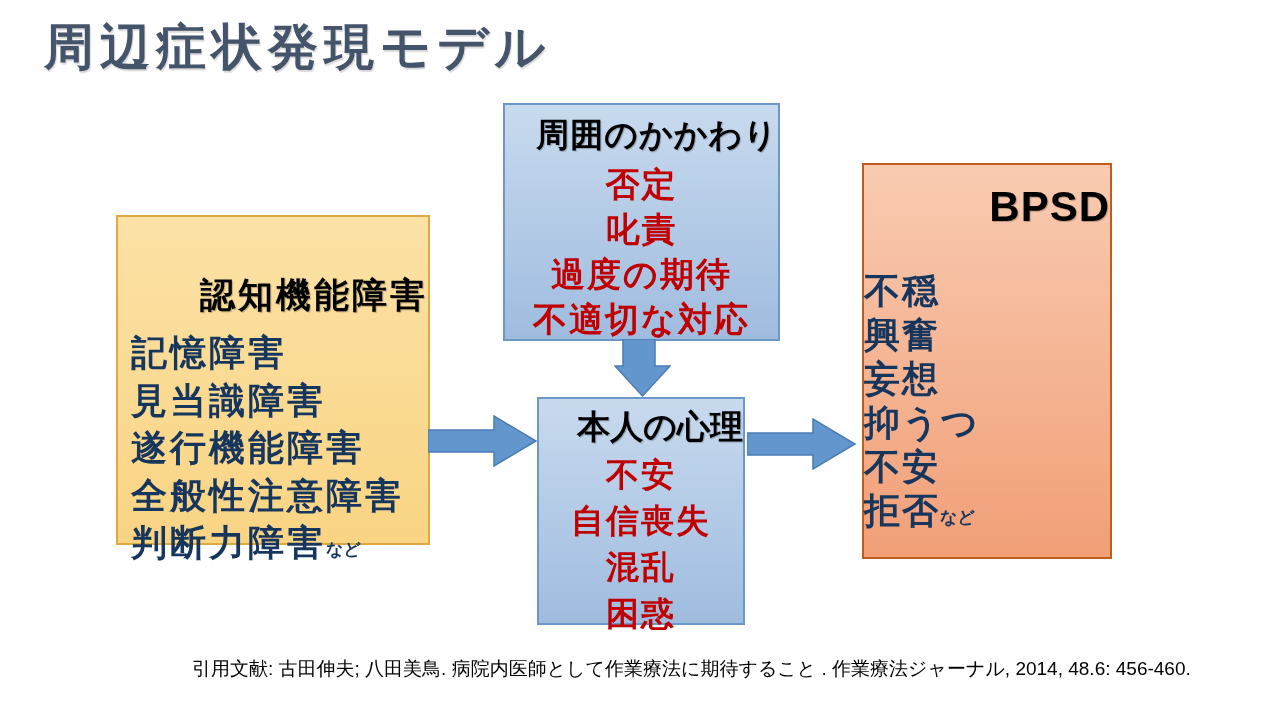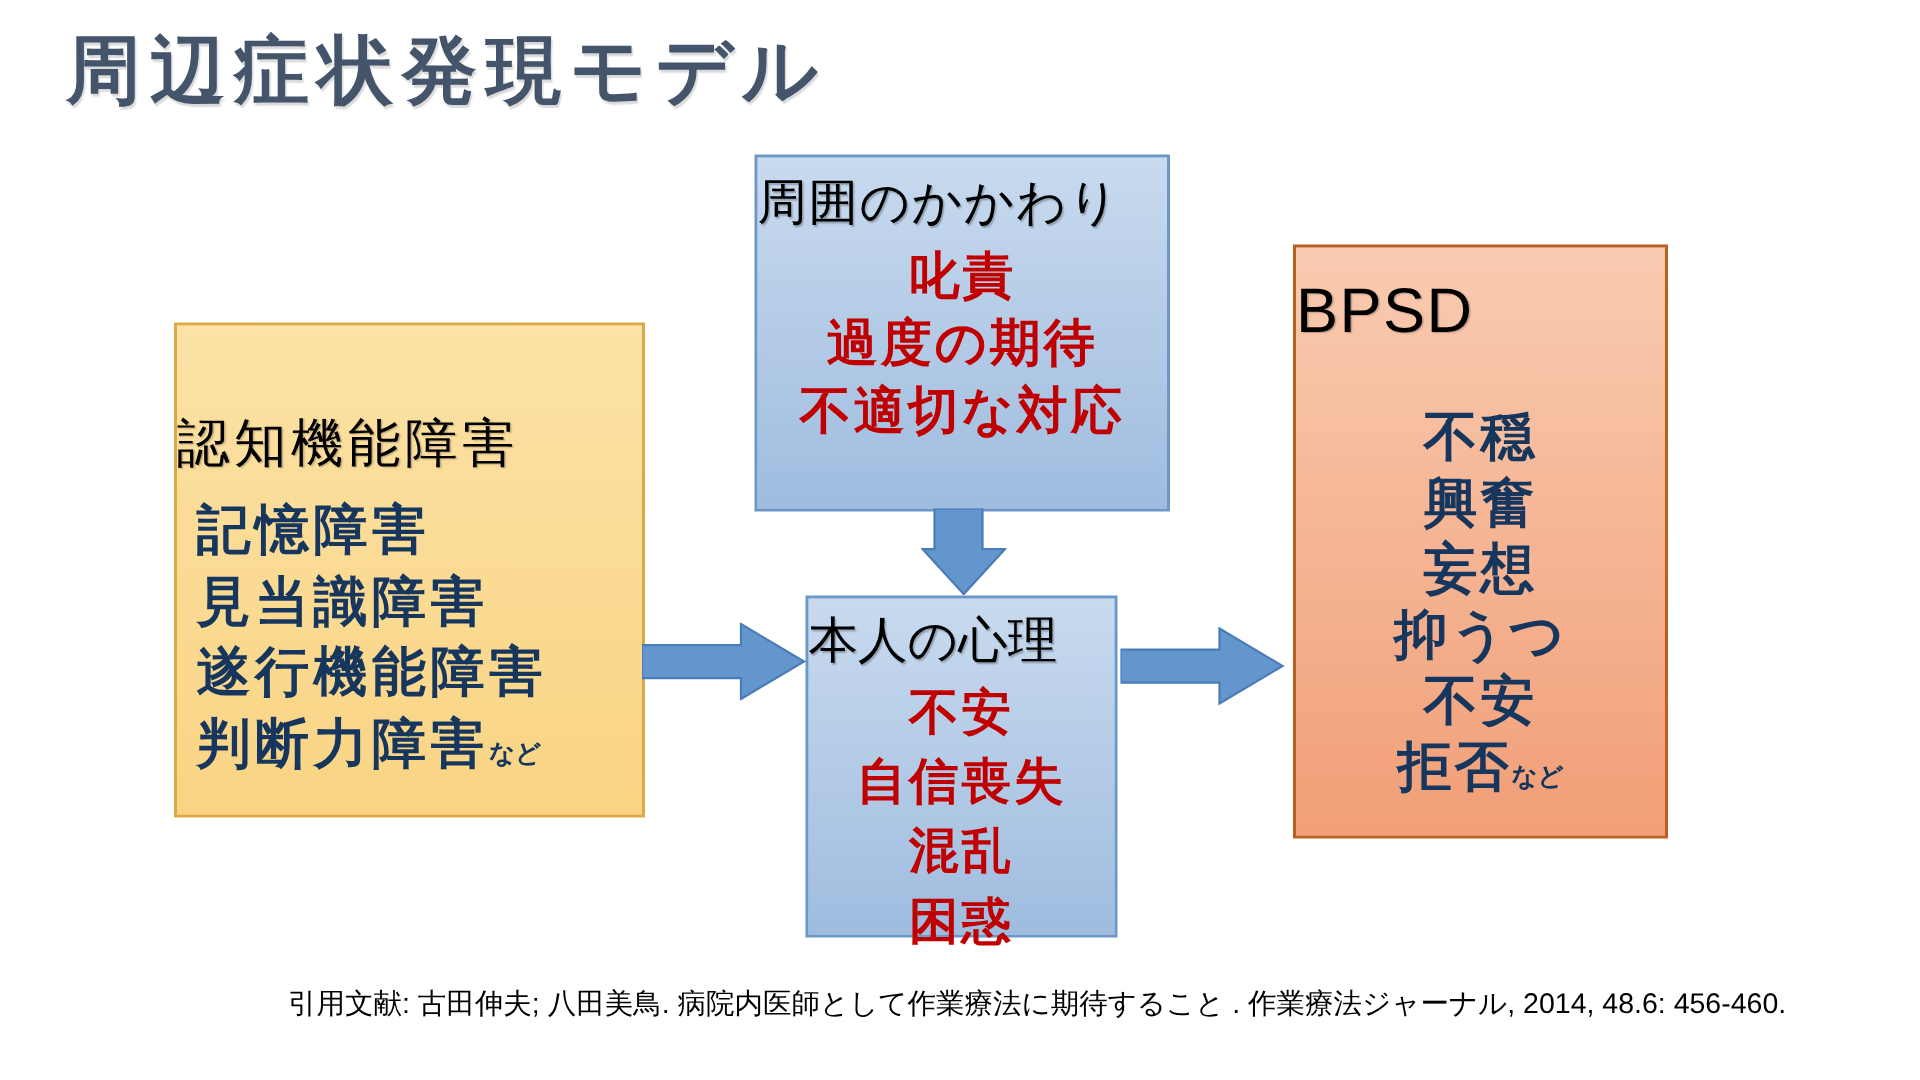--- a/index.html
+++ b/index.html
@@ -32,21 +32,21 @@
     left:537px;top:397px;width:208px;height:228px;
     background:linear-gradient(180deg,var(--blue_fill_top,#C8DAEE) 0%,var(--blue_fill_bottom,#9FBCDF) 100%);
     border:2px solid var(--blue_border,#6C98C9);
   }
   .box.orange{
     left:862px;top:163px;width:250px;height:396px;
     background:linear-gradient(180deg,var(--orange_fill_top,#F9CBB1) 0%,var(--orange_fill_bottom,#F19F77) 100%);
     border:2px solid var(--orange_border,#BE5E1E);
   }
   .box-header{
-    font-weight:normal;color:#000;text-align:left;
+    font-weight:bold;color:#000;text-align:right;
     text-shadow:1px 1px 1px rgba(0,0,0,0.25);
     white-space:nowrap;
   }
   .yellow .box-header{font-size:35px;letter-spacing:3px;padding-top:10px;margin-top:45px;}
   .blue-top .box-header{font-size:33px;letter-spacing:1px;padding-top:8px;}
   .blue-center .box-header{font-size:33px;letter-spacing:0px;padding-top:6px;}
   .orange .box-header{font-size:42px;letter-spacing:1px;padding-top:18px;}
   .box-items{font-weight:bold;}
   .yellow .box-items{
     color:var(--navy_text,#17365D);
@@ -59,21 +59,21 @@
     text-align:center;line-height:1.32;padding-top:4px;
   }
   .blue-center .box-items{
     color:var(--red_text,#C00000);
     font-size:33px;letter-spacing:2px;
     text-align:center;line-height:1.4;padding-top:2px;
   }
   .orange .box-items{
     color:var(--navy_text,#17365D);
     font-size:36px;letter-spacing:2px;
-    text-align:center;line-height:1.22;padding-top:38px;
+    line-height:1.22;padding-top:38px;
   }
   .suffix{font-size:17px;font-weight:bold;letter-spacing:0;}
   .arrow{position:absolute;}
   .citation{
     position:absolute;left:192px;top:656px;
     font-size:19px;color:#000;white-space:nowrap;
   }
 </style>
 </head>
 <body>
@@ -81,27 +81,29 @@
 <div id="slide">
 
   <div class="title">周辺症状発現モデル</div>
 
   <div class="box yellow">
     <div class="box-header">認知機能障害</div>
     <div class="box-items">
       <div>記憶障害</div>
       <div>見当識障害</div>
       <div>遂行機能障害</div>
+      <div>全般性注意障害</div>
       <div><span>判断力障害</span><span class="suffix">など</span></div>
     </div>
   </div>
 
   <div class="box blue-top">
     <div class="box-header">周囲のかかわり</div>
     <div class="box-items">
+      <div>否定</div>
       <div>叱責</div>
       <div>過度の期待</div>
       <div>不適切な対応</div>
     </div>
   </div>
 
   <div class="box blue-center">
     <div class="box-header">本人の心理</div>
     <div class="box-items">
       <div>不安</div>

